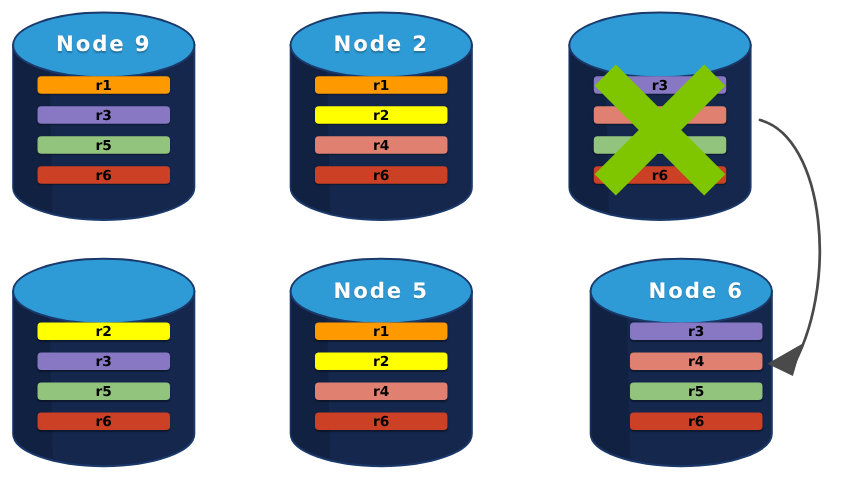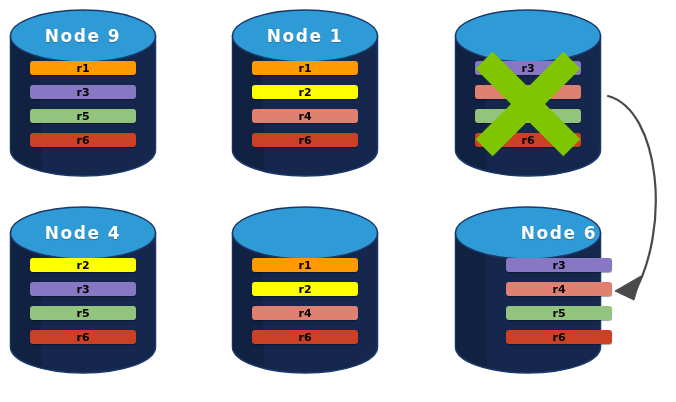--- a/index.html
+++ b/index.html
@@ -72,21 +72,21 @@
           <span class="bar-label">r6</span>
         </div>
       </div>
     </div>
     <div class="node" style="left: 232px; top: 10px; width: 146px; height: 172px;">
       <svg class="cyl-svg" width="146" height="172">
         <path d="M0.5,26 L0.5,140 A72.5,26 0 0 0 145.5,140 L145.5,26 Z" fill="#15274C" stroke="#1B3A6B" stroke-width="1.5"></path>
         <path d="M0.5,26 L0.5,140 A72.5,26 0 0 0 32.12,160 L29.200000000000003,26 Z" fill="#0F1D3A" opacity="0.55"></path>
         <ellipse cx="73" cy="26" rx="72.5" ry="26" fill="#2E9BD6" stroke="#1B3A6B" stroke-width="1.5"></ellipse>
       </svg>
-      <div class="node-title" style="top: 16px;">Node 1</div>
+      <div class="node-title" style="top: 16px;">Node 2</div>
       <div class="bars" style="top: 51px;">
         <div class="bar" style="background: rgb(255, 153, 0); width: 106px;">
           <span class="bar-label">r1</span>
         </div>
         <div class="bar" style="background: rgb(255, 255, 0); width: 106px;">
           <span class="bar-label">r2</span>
         </div>
         <div class="bar" style="background: rgb(224, 128, 112); width: 106px;">
           <span class="bar-label">r4</span>
         </div>
@@ -121,21 +121,20 @@
           <rect x="11" y="82" width="124" height="24" fill="#80C600" transform="rotate(-45 73 94)"></rect>
         </g>
       </svg>
     </div>
     <div class="node" style="left: 10px; top: 207px; width: 146px; height: 172px;">
       <svg class="cyl-svg" width="146" height="172">
         <path d="M0.5,26 L0.5,140 A72.5,26 0 0 0 145.5,140 L145.5,26 Z" fill="#15274C" stroke="#1B3A6B" stroke-width="1.5"></path>
         <path d="M0.5,26 L0.5,140 A72.5,26 0 0 0 32.12,160 L29.200000000000003,26 Z" fill="#0F1D3A" opacity="0.55"></path>
         <ellipse cx="73" cy="26" rx="72.5" ry="26" fill="#2E9BD6" stroke="#1B3A6B" stroke-width="1.5"></ellipse>
       </svg>
-      <div class="node-title" style="top: 16px;">Node 4</div>
       <div class="bars" style="top: 51px;">
         <div class="bar" style="background: rgb(255, 255, 0); width: 106px;">
           <span class="bar-label">r2</span>
         </div>
         <div class="bar" style="background: rgb(136, 120, 195); width: 106px;">
           <span class="bar-label">r3</span>
         </div>
         <div class="bar" style="background: rgb(146, 196, 125); width: 106px;">
           <span class="bar-label">r5</span>
         </div>
@@ -143,36 +142,37 @@
           <span class="bar-label">r6</span>
         </div>
       </div>
     </div>
     <div class="node" style="left: 232px; top: 207px; width: 146px; height: 172px;">
       <svg class="cyl-svg" width="146" height="172">
         <path d="M0.5,26 L0.5,140 A72.5,26 0 0 0 145.5,140 L145.5,26 Z" fill="#15274C" stroke="#1B3A6B" stroke-width="1.5"></path>
         <path d="M0.5,26 L0.5,140 A72.5,26 0 0 0 32.12,160 L29.200000000000003,26 Z" fill="#0F1D3A" opacity="0.55"></path>
         <ellipse cx="73" cy="26" rx="72.5" ry="26" fill="#2E9BD6" stroke="#1B3A6B" stroke-width="1.5"></ellipse>
       </svg>
+      <div class="node-title" style="top: 16px;">Node 5</div>
       <div class="bars" style="top: 51px;">
         <div class="bar" style="background: rgb(255, 153, 0); width: 106px;">
           <span class="bar-label">r1</span>
         </div>
         <div class="bar" style="background: rgb(255, 255, 0); width: 106px;">
           <span class="bar-label">r2</span>
         </div>
         <div class="bar" style="background: rgb(224, 128, 112); width: 106px;">
           <span class="bar-label">r4</span>
         </div>
         <div class="bar" style="background: rgb(204, 65, 37); width: 106px;">
           <span class="bar-label">r6</span>
         </div>
       </div>
     </div>
-    <div class="node" style="left: 455px; top: 207px; width: 170px; height: 172px; padding-left: 38px;">
+    <div class="node" style="left: 472px; top: 207px; width: 170px; height: 172px;">
       <svg class="cyl-svg" width="146" height="172">
         <path d="M0.5,26 L0.5,140 A72.5,26 0 0 0 145.5,140 L145.5,26 Z" fill="#15274C" stroke="#1B3A6B" stroke-width="1.5"></path>
         <path d="M0.5,26 L0.5,140 A72.5,26 0 0 0 32.12,160 L29.200000000000003,26 Z" fill="#0F1D3A" opacity="0.55"></path>
         <ellipse cx="73" cy="26" rx="72.5" ry="26" fill="#2E9BD6" stroke="#1B3A6B" stroke-width="1.5"></ellipse>
       </svg>
       <div class="node-title" style="top: 16px;">Node 6</div>
       <div class="bars" style="top: 51px;">
         <div class="bar" style="background: rgb(136, 120, 195); width: 106px;">
           <span class="bar-label">r3</span>
         </div>

